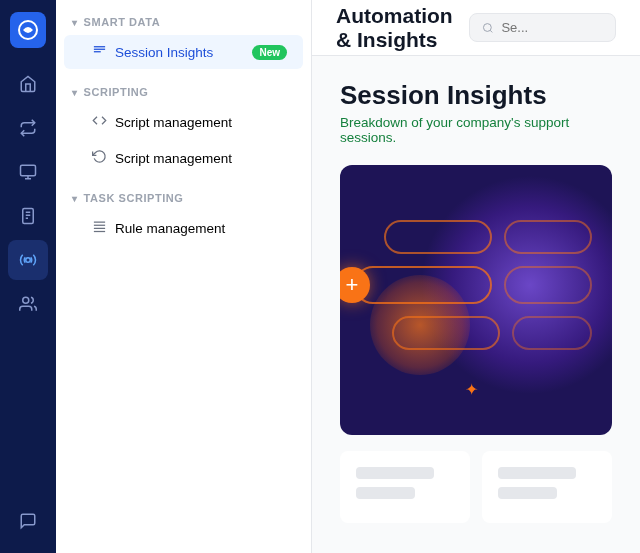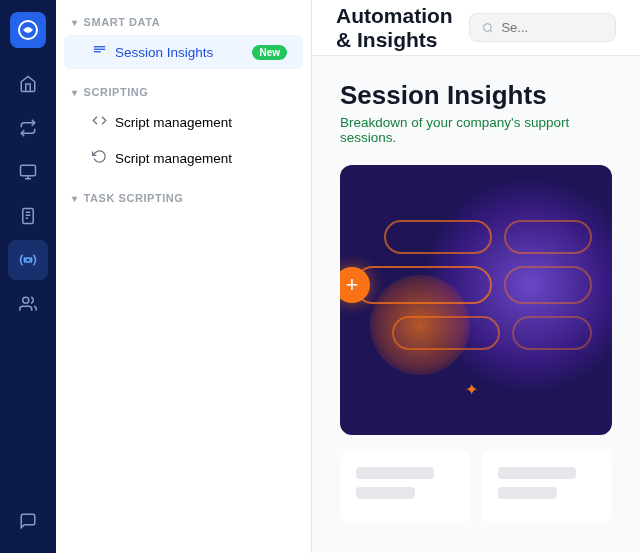--- a/index.html
+++ b/index.html
@@ -342,20 +342,31 @@
         <path d="M3.51 15a9 9 0 102.13-9.36L1 10"></path>
       </svg>
     </span>
     <span>Script management</span>
   </div>
 
   <div class="sidebar-section-header">
     <span class="chevron">▾</span>
     <span>TASK SCRIPTING</span>
   </div>
+  <div class="sidebar-item">
+    <span class="item-icon">
+      <svg width="15" height="15" viewBox="0 0 24 24" fill="none" stroke="currentColor" stroke-width="2">
+        <line x1="3" y1="5" x2="21" y2="5"></line>
+        <line x1="3" y1="10" x2="21" y2="10"></line>
+        <line x1="3" y1="15" x2="21" y2="15"></line>
+        <line x1="3" y1="20" x2="21" y2="20"></line>
+      </svg>
+    </span>
+    <span>Rule management</span>
+  </div>
 
 </div>
 
 <div class="main">
 
   <div class="topbar">
     <span class="topbar-title">Automation &amp; Insights</span>
     <div class="search-bar">
       <svg width="14" height="14" viewBox="0 0 24 24" fill="none" stroke="#9ca3af" stroke-width="2">
         <circle cx="11" cy="11" r="8"></circle>

